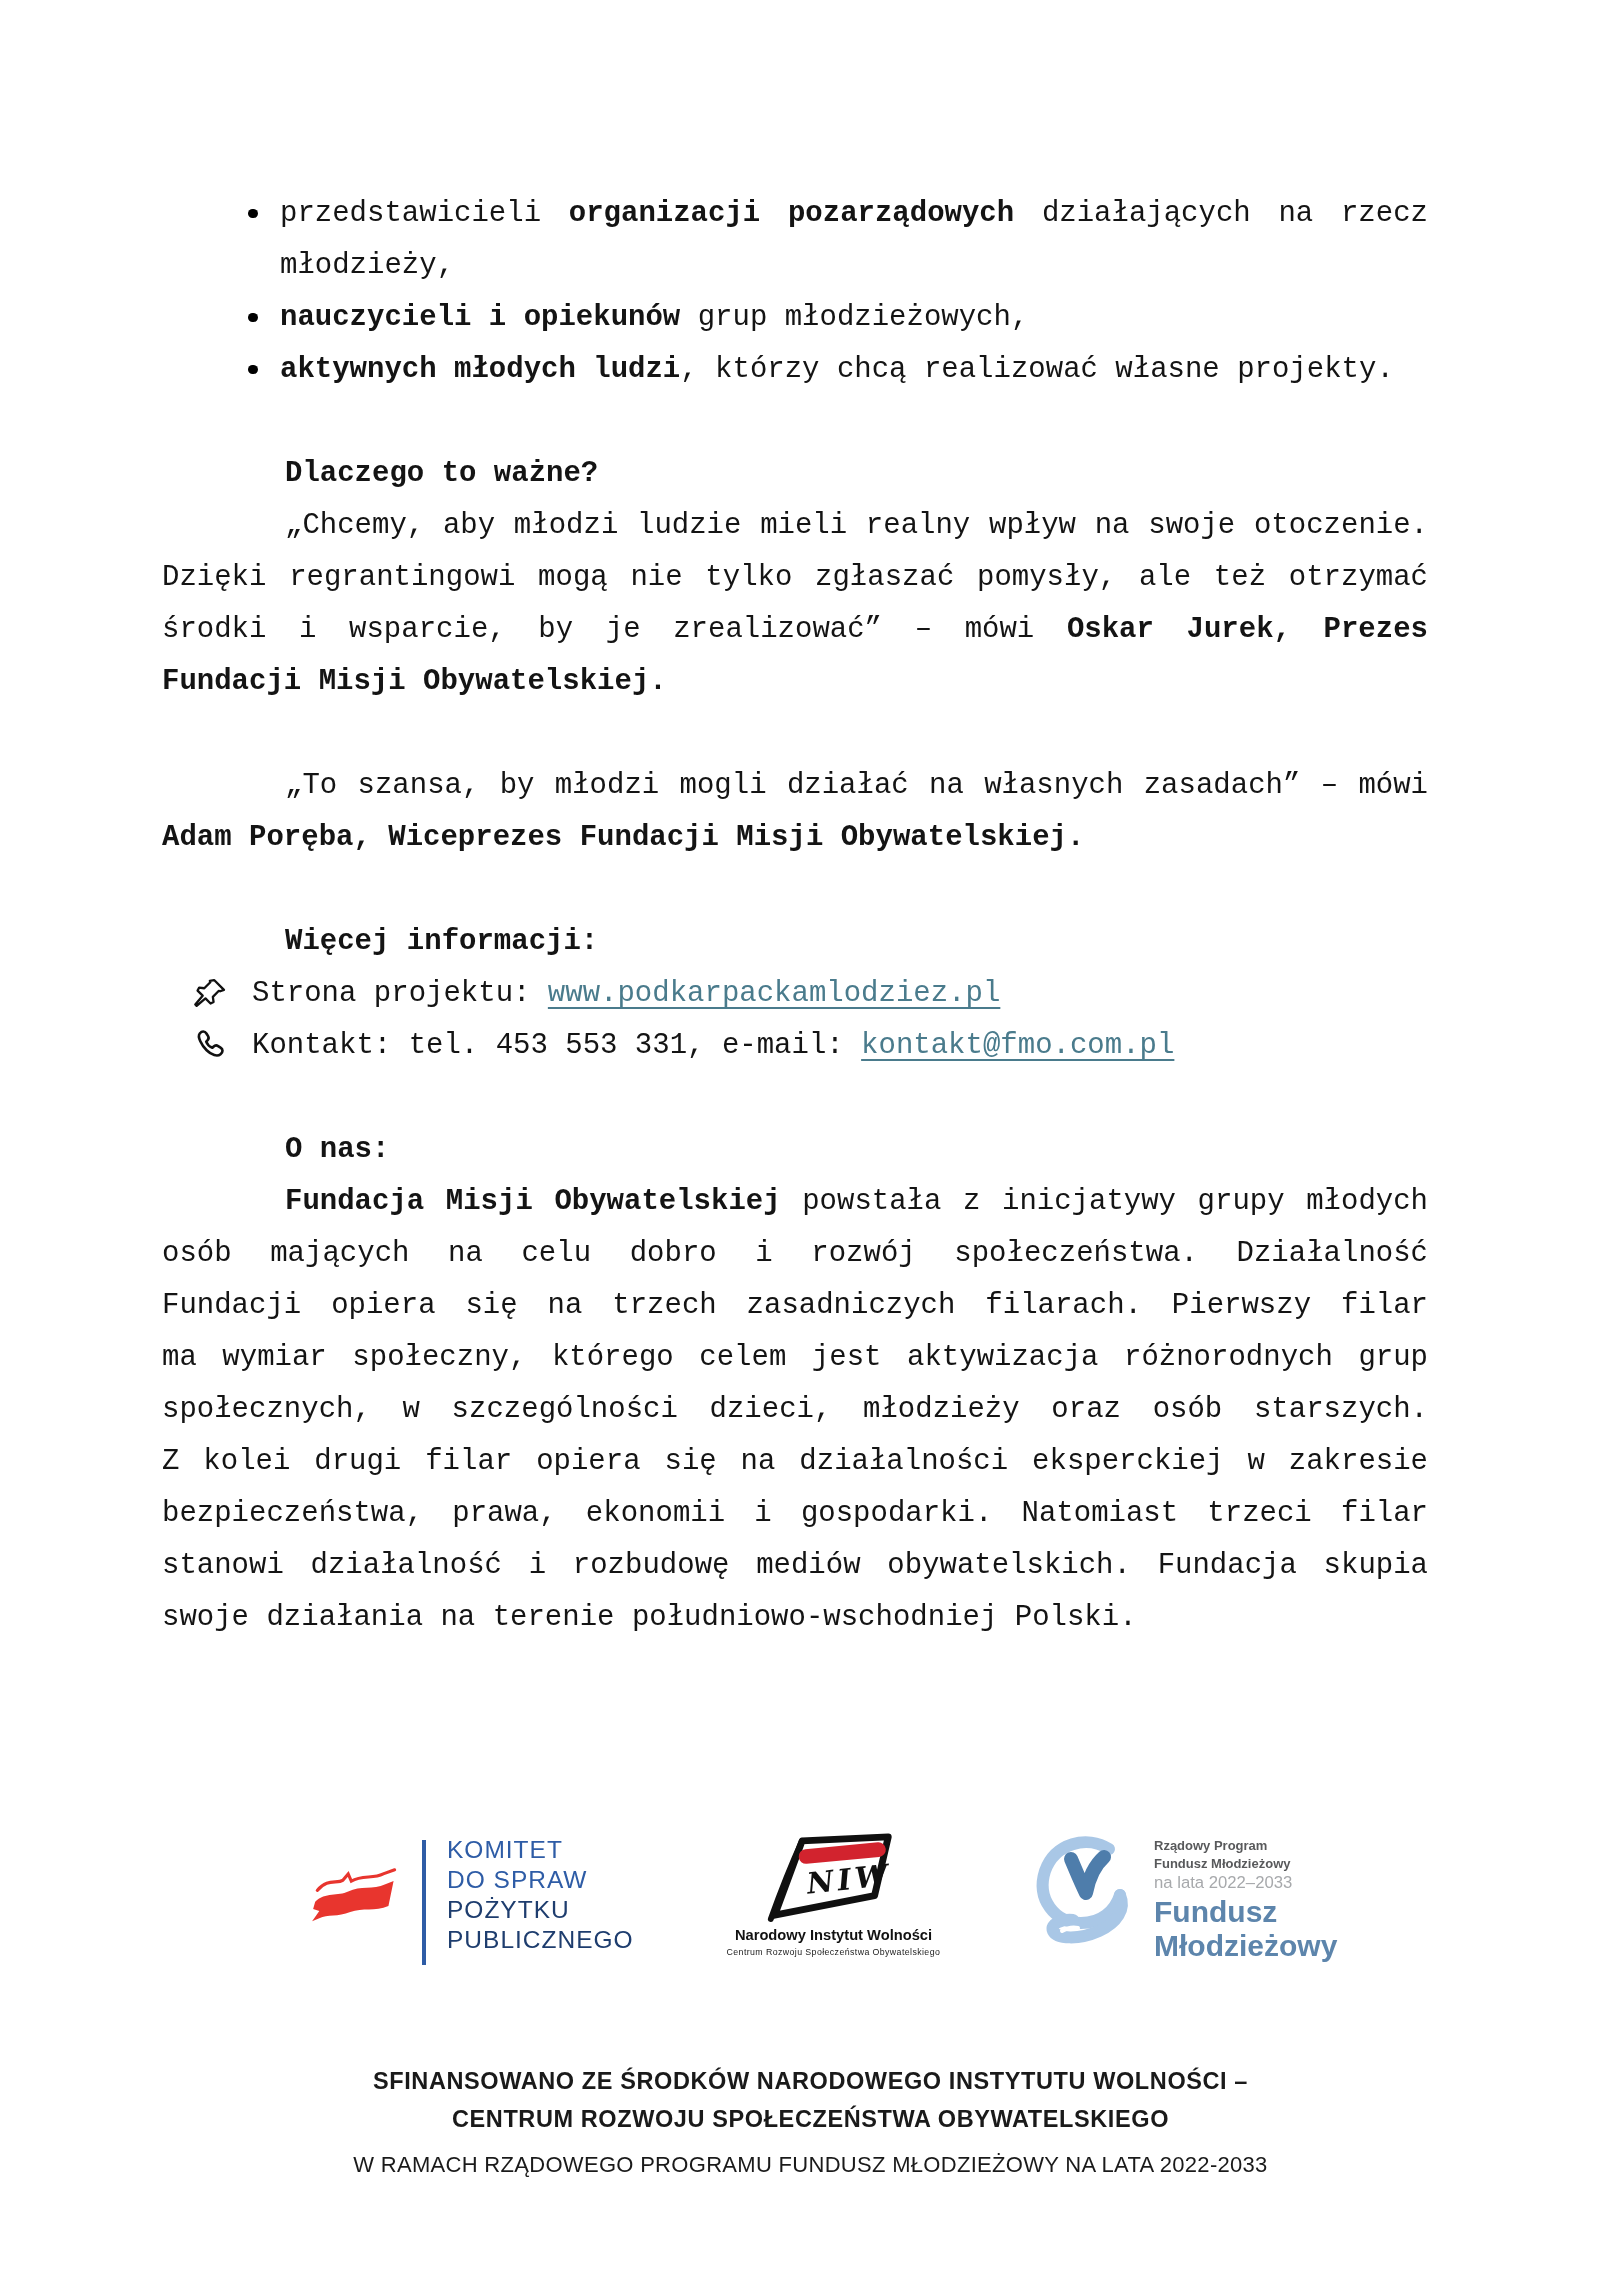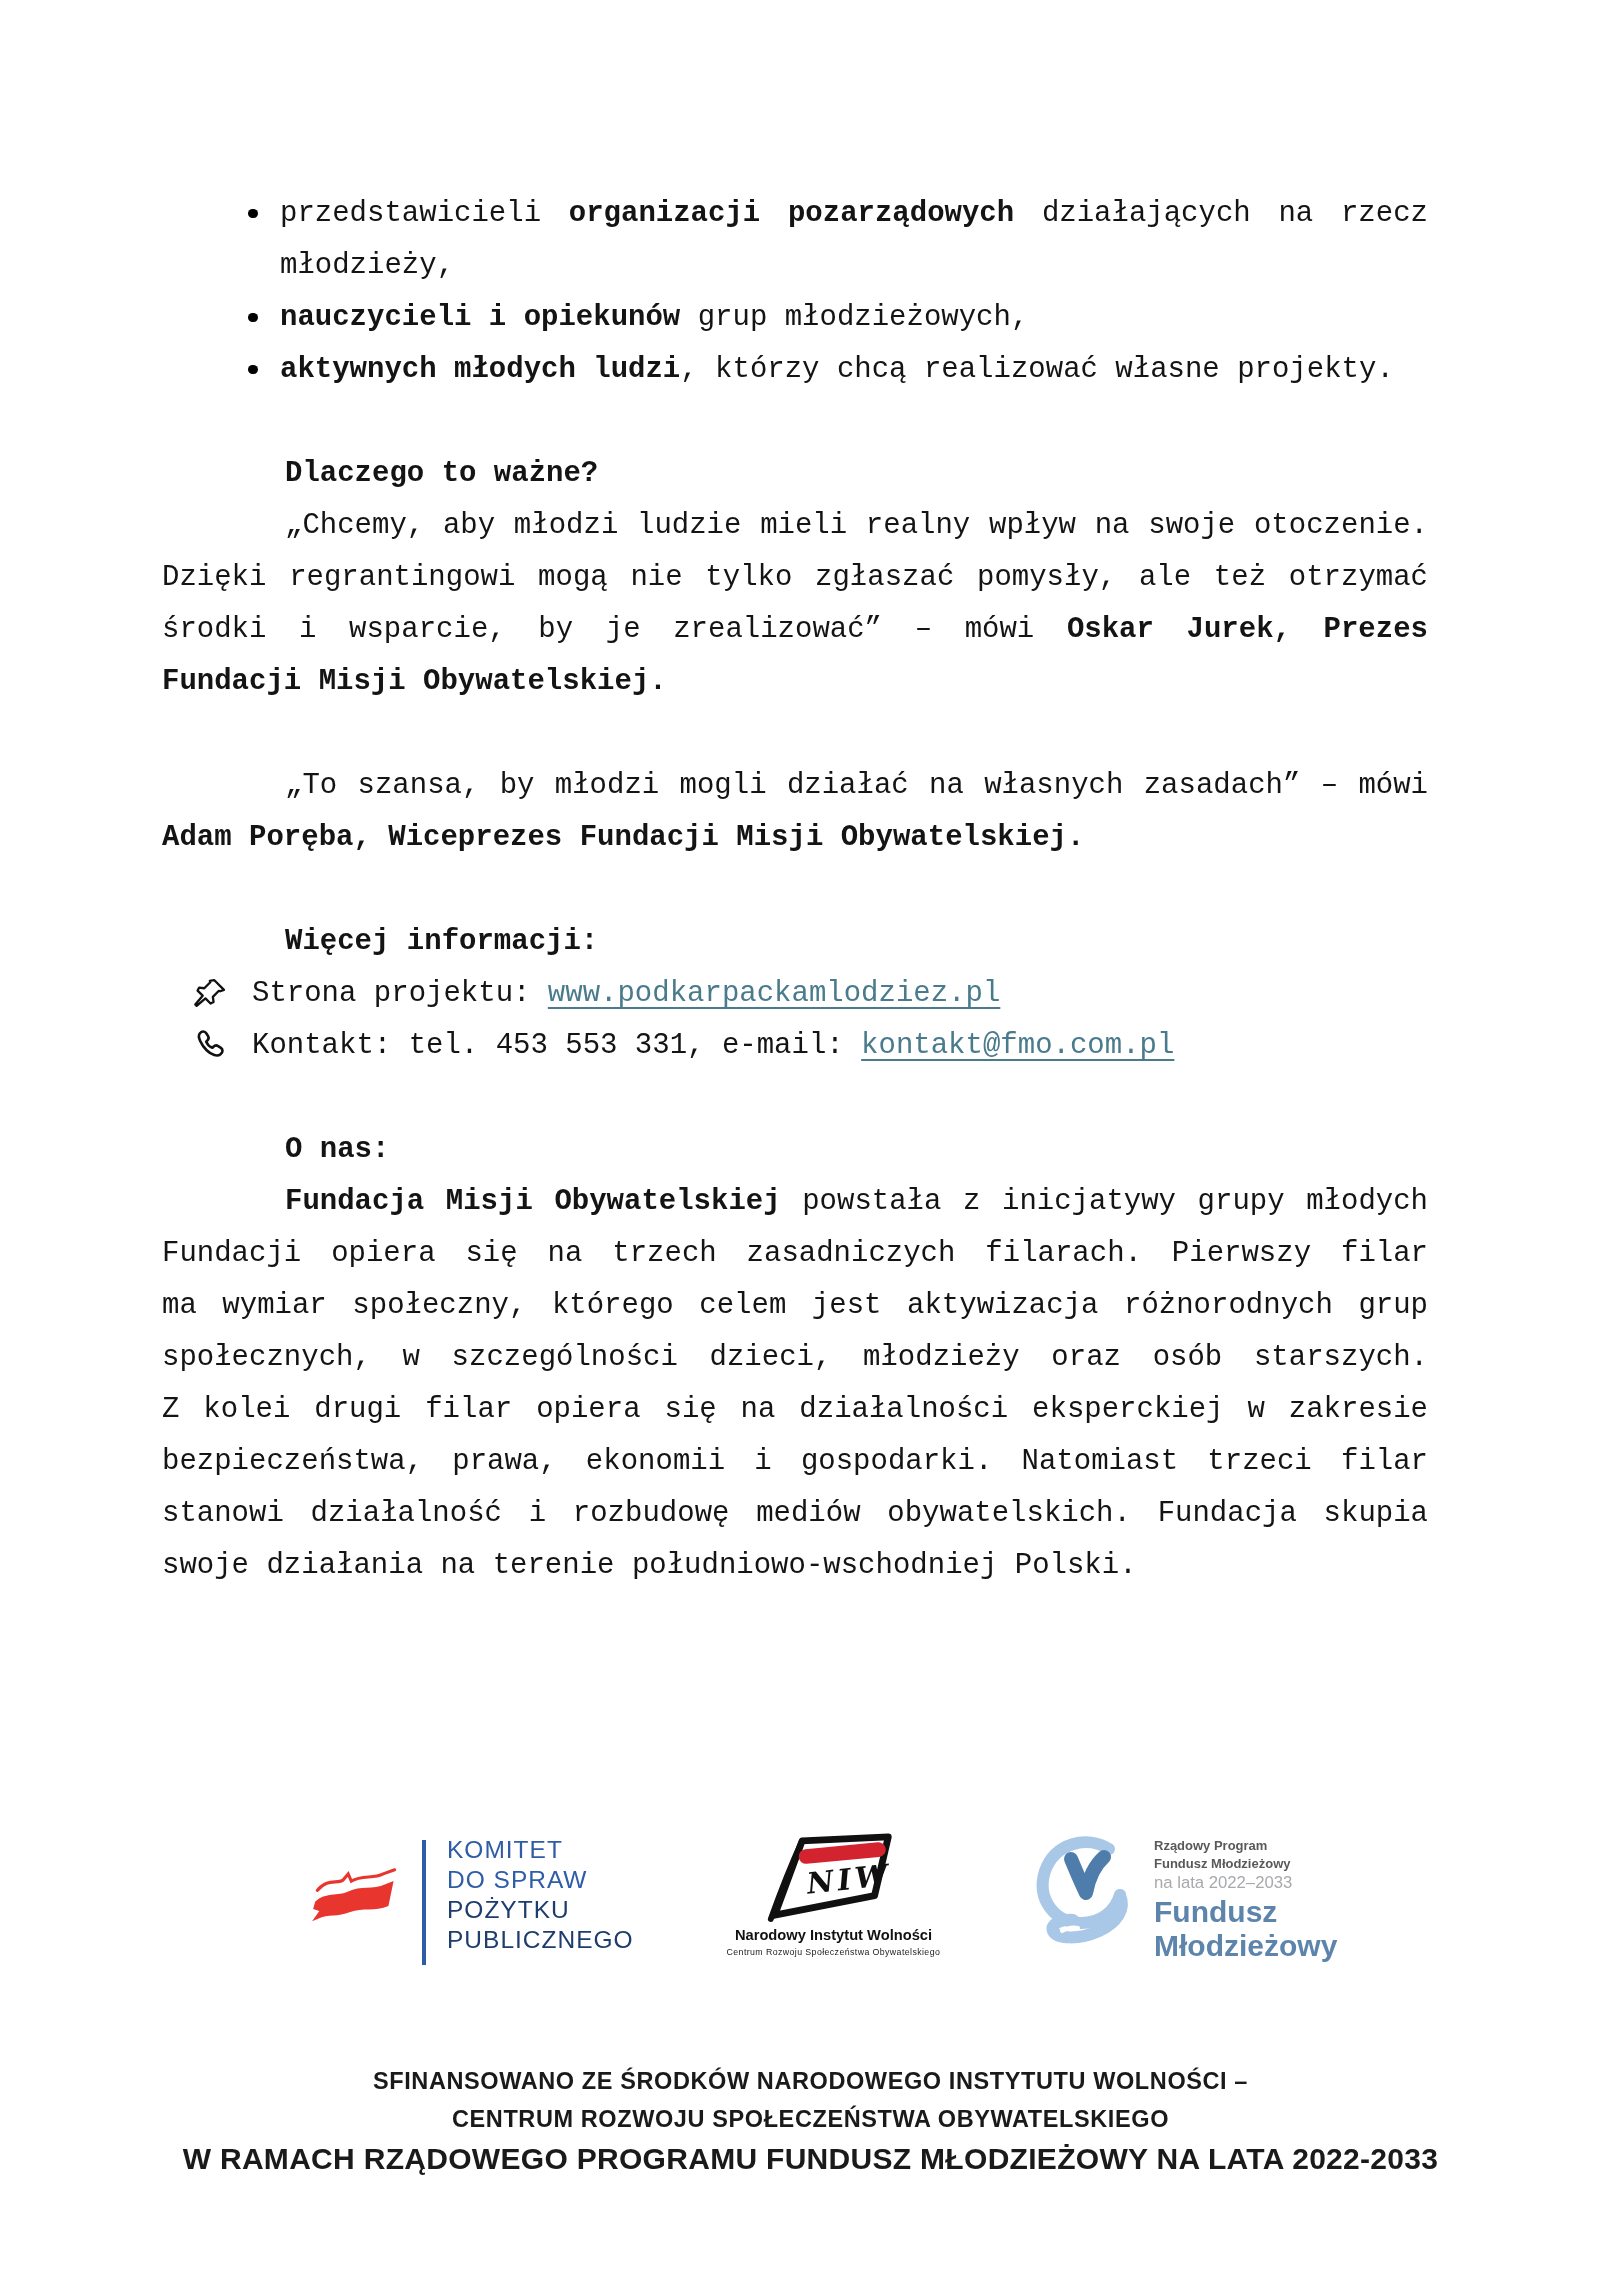--- a/index.html
+++ b/index.html
@@ -37,21 +37,21 @@
   #fundusz{position:absolute;left:1029px;top:5.9px;width:412px;height:147px;}
   #fundusz .mark{position:absolute;left:0;top:2px;}
   #fundusz .ftext{position:absolute;left:125px;top:7.8px;}
   #fundusz .s1{font-size:13px;font-weight:bold;color:#58595b;line-height:18.6px;}
   #fundusz .s2{font-size:16.7px;font-weight:400;color:#a7a9ac;line-height:18.6px;}
   #fundusz .big{font-size:30px;font-weight:bold;color:#5d85ac;line-height:26.5px;margin-top:6.9px;}
   
   #footer{position:absolute;left:0;top:2062px;width:1621px;text-align:center;
           font-family:"Liberation Sans","DejaVu Sans",sans-serif;color:#1a1a1a;}
   .f-bold{font-size:23.5px;font-weight:bold;letter-spacing:0.6px;line-height:38px;}
-  .f-reg{font-size:30px;font-weight:700;letter-spacing:0.3px;line-height:37px;margin-top:2px;}
+  .f-reg{font-size:22px;font-weight:400;letter-spacing:0.3px;line-height:37px;margin-top:8px;}
 </style>
 </head>
 <body>
 
 <div id="page">
 
   <div id="content">
     <div class="bullet">
         <div class="jline"><span>przedstawicieli </span><span class="b">organizacji pozarządowych</span><span> działających na rzecz</span></div>
         <div class="jline jleft"><span>młodzieży,</span></div>
@@ -100,20 +100,21 @@
         </svg>
       </span>
       <span>Kontakt: tel. 453 553 331, e-mail: </span><a class="link" href="#">kontakt@fmo.com.pl</a>
     </div>
 
     <div class="sp"></div>
 
     <div class="heading">O nas:</div>
     <div>
         <div class="jline ind"><span class="b">Fundacja Misji Obywatelskiej</span><span> powstała z inicjatywy grupy młodych</span></div>
+        <div class="jline"><span>osób mających na celu dobro i rozwój społeczeństwa. Działalność</span></div>
         <div class="jline"><span>Fundacji opiera się na trzech zasadniczych filarach. Pierwszy filar</span></div>
         <div class="jline"><span>ma wymiar społeczny, którego celem jest aktywizacja różnorodnych grup</span></div>
         <div class="jline"><span>społecznych, w szczególności dzieci, młodzieży oraz osób starszych.</span></div>
         <div class="jline"><span>Z kolei drugi filar opiera się na działalności eksperckiej w zakresie</span></div>
         <div class="jline"><span>bezpieczeństwa, prawa, ekonomii i gospodarki. Natomiast trzeci filar</span></div>
         <div class="jline"><span>stanowi działalność i rozbudowę mediów obywatelskich. Fundacja skupia</span></div>
         <div class="jline jleft"><span>swoje działania na terenie południowo-wschodniej Polski.</span></div>
       </div>
   </div>
 

